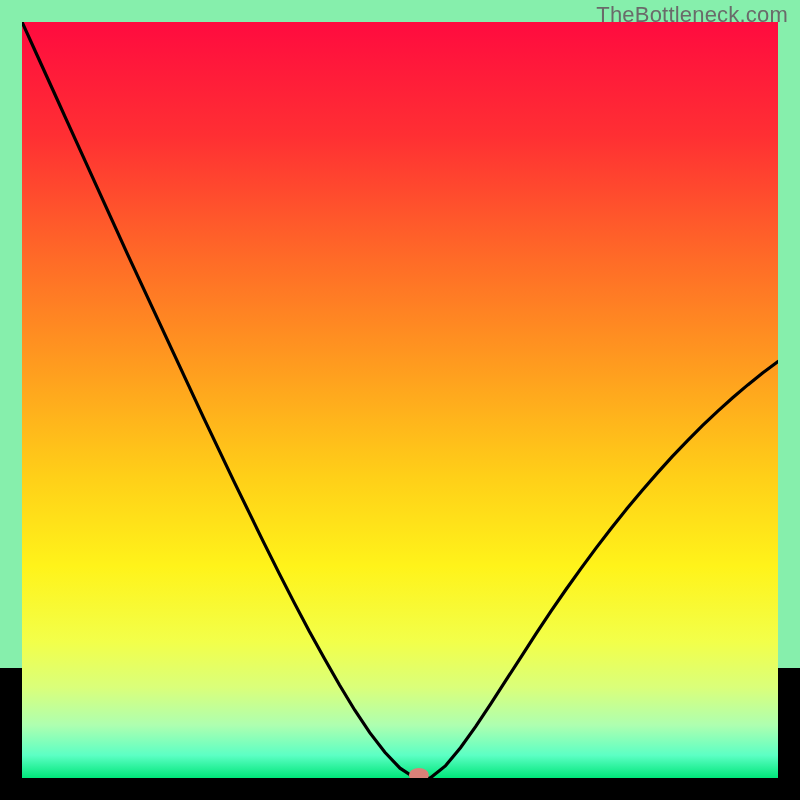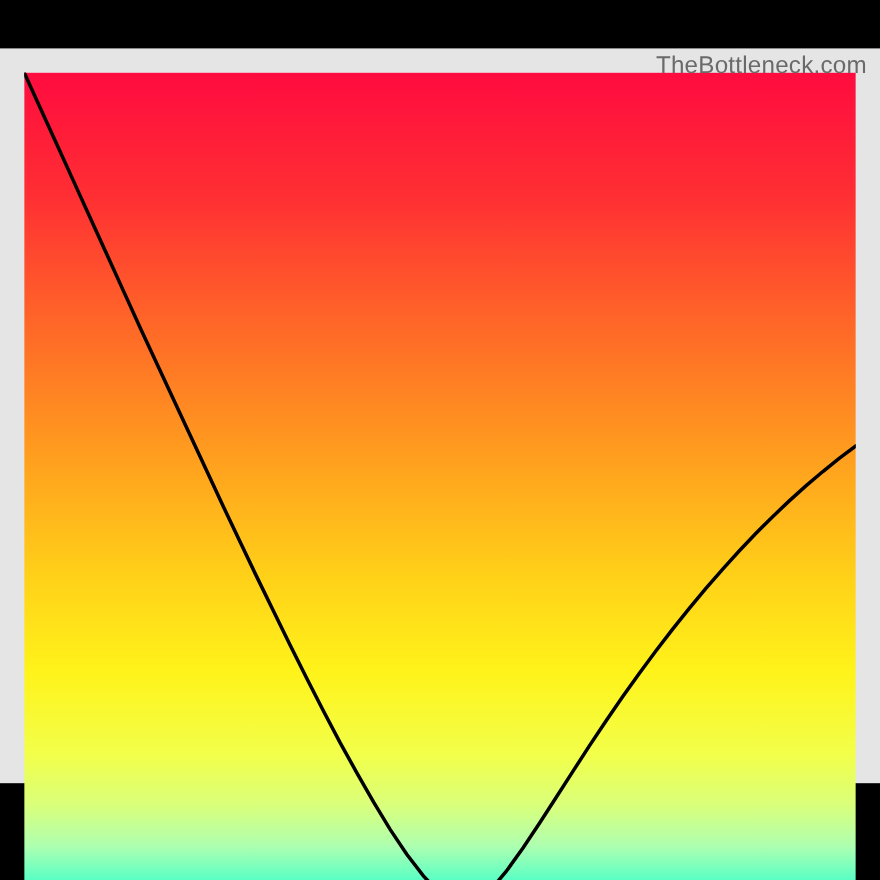--- a/index.html
+++ b/index.html
@@ -8,22 +8,21 @@
     width: 800px;
     height: 800px;
     background: #000;
     overflow: hidden;
     font-family: Arial, Helvetica, sans-serif;
   }
   .frame {
     position: relative;
     width: 800px;
     height: 668px;
-    background: #e5e5e5;
-    margin-top: 44px;
+    background: #86efac;
   }
   .watermark {
     position: absolute;
     top: 2px;
     right: 12px;
     color: #6a6a6a;
     font-size: 22px;
     font-weight: 500;
     letter-spacing: 0.2px;
     z-index: 10;

